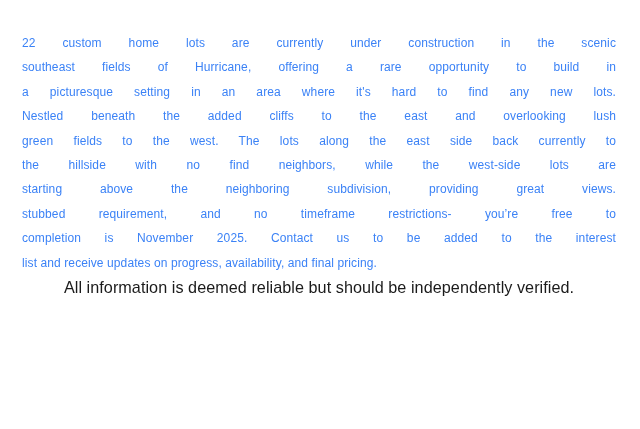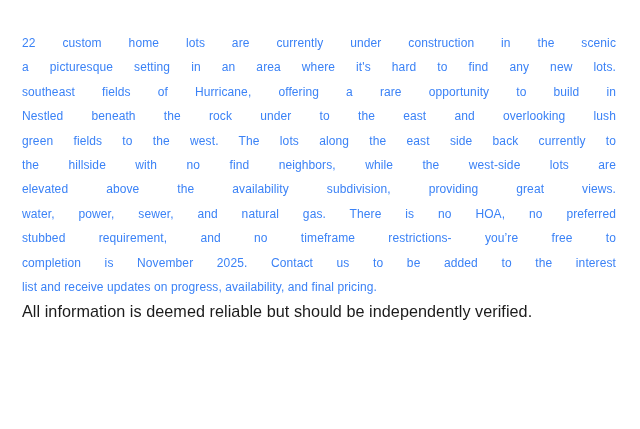--- a/index.html
+++ b/index.html
@@ -33,35 +33,34 @@
     color: #3b82f6;
   }
   .line.para-last {
     text-align: left;
     text-align-last: left;
   }
   .disclaimer {
     font-size: 16.2px;
     line-height: 24.4px;
     letter-spacing: 0.05px;
-    text-align: left;
+    text-align: center;
     color: #1b1b1b;
   }
 </style>
 </head>
 <body>
 
 <div class="page">
   <div class="text-block">
     <div class="line">22 custom home lots are currently under construction in the scenic</div>
+    <div class="line">southeast fields of Hurricane, offering a rare opportunity to build in</div>
     <div class="line">a picturesque setting in an area where it's hard to find any new lots.</div>
-    <div class="line">southeast fields of Hurricane, offering a rare opportunity to build in</div>
-    <div class="line">Nestled beneath the rock under to the east and overlooking lush</div>
+    <div class="line">Nestled beneath the added cliffs to the east and overlooking lush</div>
     <div class="line">green fields to the west. The lots along the east side back currently to</div>
     <div class="line">the hillside with no find neighbors, while the west-side lots are</div>
-    <div class="line">elevated above the availability subdivision, providing great views.</div>
-    <div class="line">water, power, sewer, and natural gas. There is no HOA, no preferred</div>
+    <div class="line">starting above the neighboring subdivision, providing great views.</div>
     <div class="line">stubbed requirement, and no timeframe restrictions- you’re free to</div>
     <div class="line">completion is November 2025. Contact us to be added to the interest</div>
     <div class="line para-last">list and receive updates on progress, availability, and final pricing.</div>
     <div class="disclaimer">All information is deemed reliable but should be independently verified.</div>
   </div>
 </div>
 
 </body></html>

